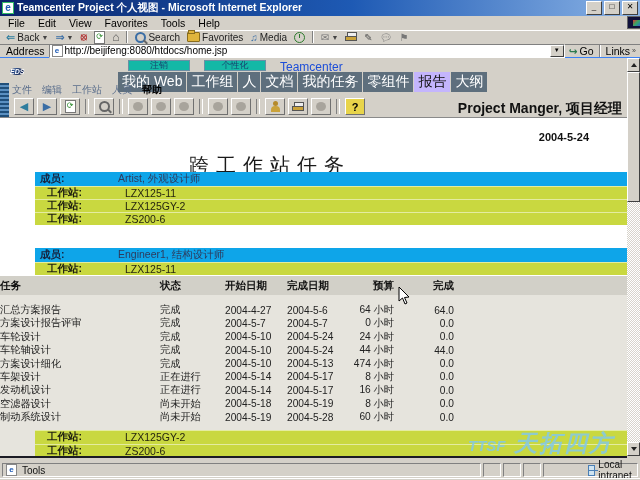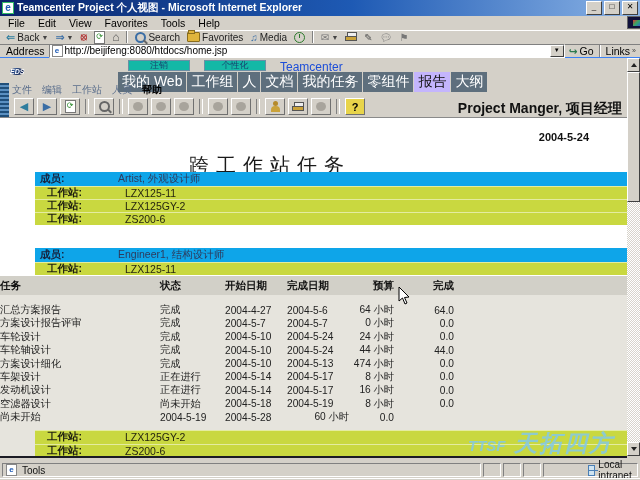--- a/index.html
+++ b/index.html
@@ -412,20 +412,21 @@
       </div>
       <div class="trow tgrid">
         <span>空滤器设计</span>
           <span>尚未开始</span>
           <span>2004-5-18</span>
           <span>2004-5-19</span>
           <span class="tr-r">8 小时</span>
           <span class="tr-r">0.0</span>
       </div>
       <div class="trow tgrid">
+        <span>制动系统设计</span>
           <span>尚未开始</span>
           <span>2004-5-19</span>
           <span>2004-5-28</span>
           <span class="tr-r">60 小时</span>
           <span class="tr-r">0.0</span>
       </div>
     </div>
     <div class="wsgap"></div>
     <div class="row-yellow wsb">
       <span class="lab">工作站:</span>

